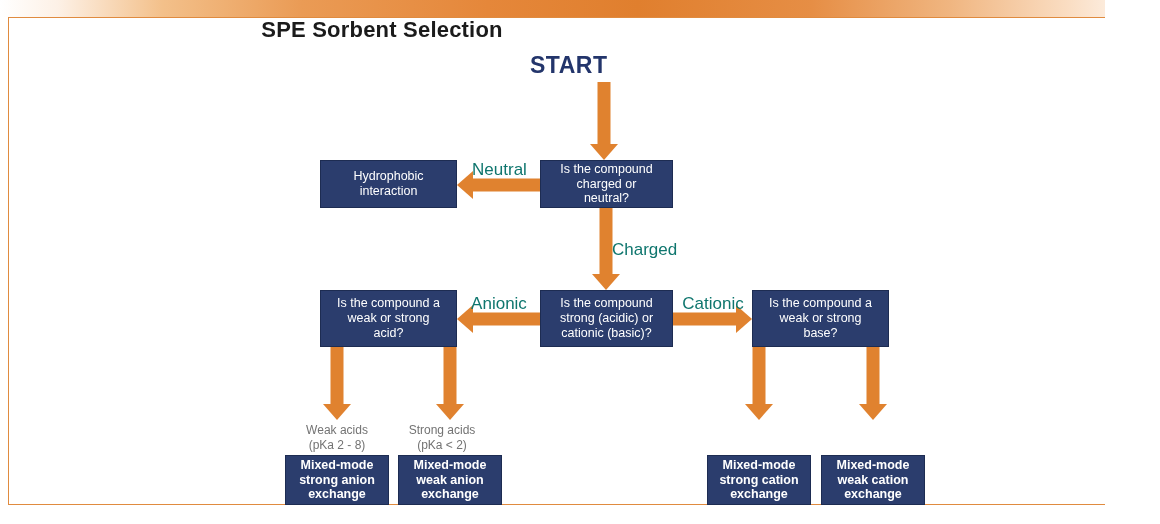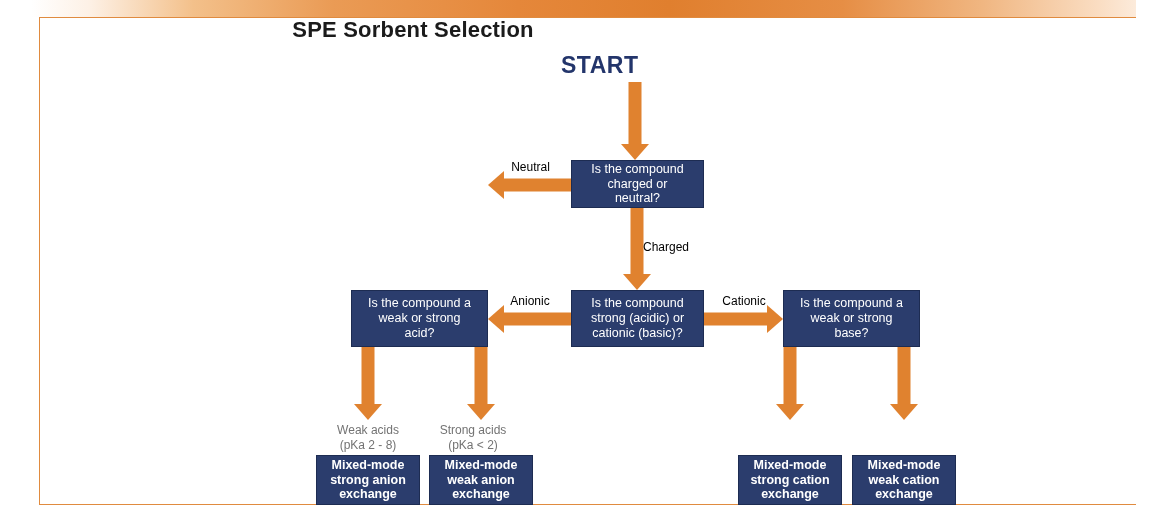--- a/index.html
+++ b/index.html
@@ -9,21 +9,20 @@
   }
   body {
     font-family: "Liberation Sans", sans-serif;
   }
   #page {
     position: relative;
     width: 1105px;
     height: 524px;
     overflow: hidden;
     background: #ffffff;
-    margin-left: 31px;
   }
   
   #top-gradient {
     position: absolute;
     left: 0;
     top: 0;
     width: 1160px;
     height: 17px;
     background: linear-gradient(to right,
       #ffffff 0%,
@@ -93,22 +92,22 @@
   
   .caption {
     position: absolute;
     color: #737373;
     font-size: 12px;
     text-align: center;
     line-height: 1.25;
   }
   .edge-label {
     position: absolute;
-    color: #000000;
-    font-size: 12px;
+    color: #0f766e;
+    font-size: 17px;
     text-align: center;
     white-space: nowrap;
   }
 
   
   .arrow {
     position: absolute;
   }
   .arrow .shaft {
     position: absolute;
@@ -186,20 +185,26 @@
       <span>neutral?</span>
     </div>
   </div>
 
   <div class="arrow left" style="left:457px; top:170px; width:83px; height:30px;">
     <div class="shaft" style="width:69px; height:13px;"></div>
     <div class="head"></div>
   </div>
   <div class="edge-label" style="left:462px; top:160px; width:75px;">Neutral</div>
 
+  <div class="nbox" style="left:320px; top:160px; width:137px; height:48px;">
+    <div>
+      <span>Hydrophobic</span><br>
+      <span>interaction</span>
+    </div>
+  </div>
 
   <div class="arrow down" style="left:590px; top:208px; width:32px; height:82px;">
     <div class="shaft" style="top:0; width:13px; height:66px;"></div>
     <div class="head"></div>
   </div>
   <div class="edge-label" style="left:612px; top:240px; width:70px; text-align:left;">Charged</div>
 
   <div class="nbox" style="left:540px; top:290px; width:133px; height:57px;">
     <div>
       <span>Is the compound</span><br>

